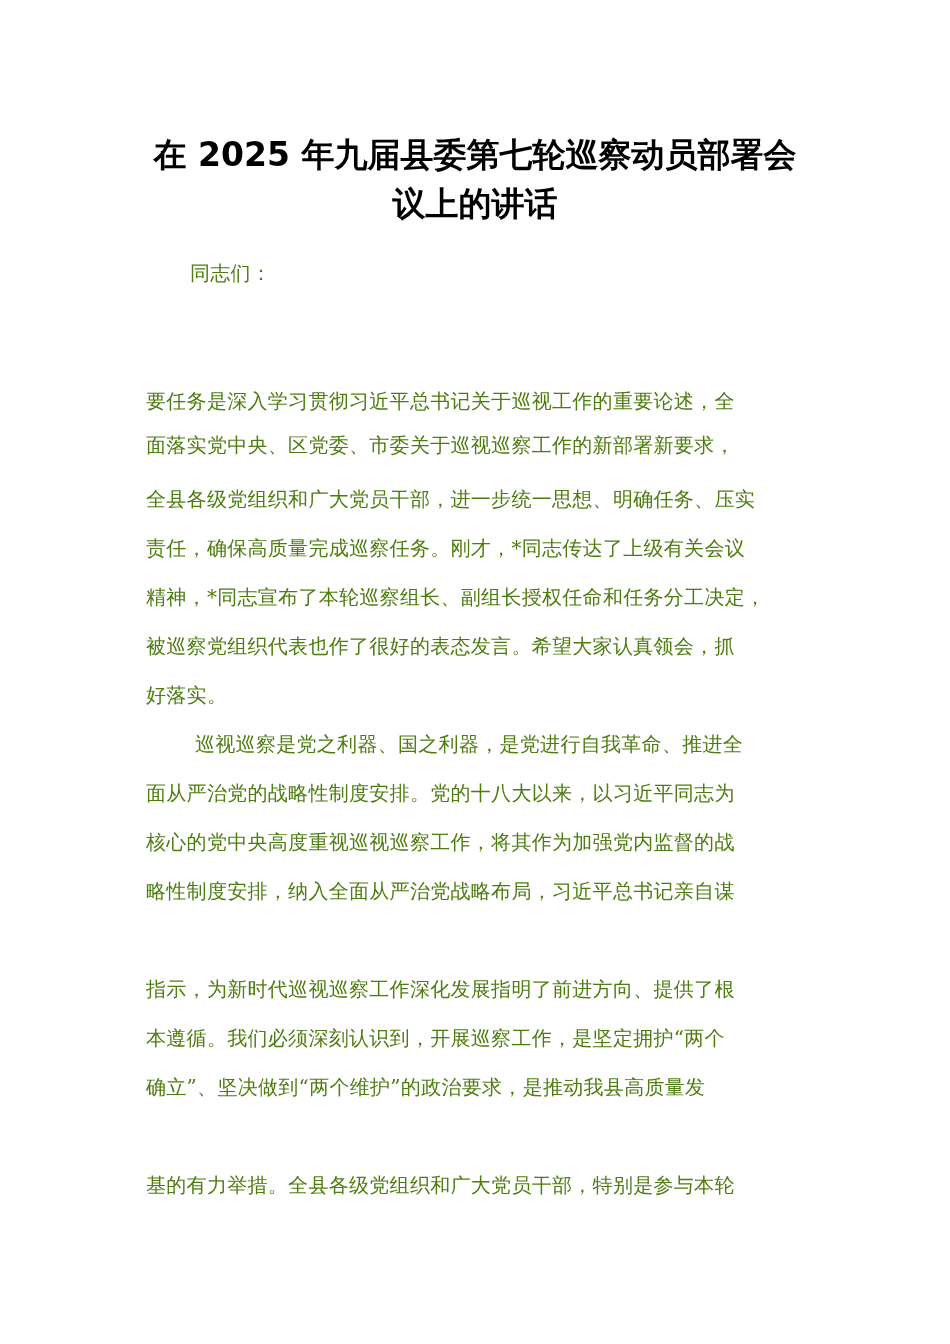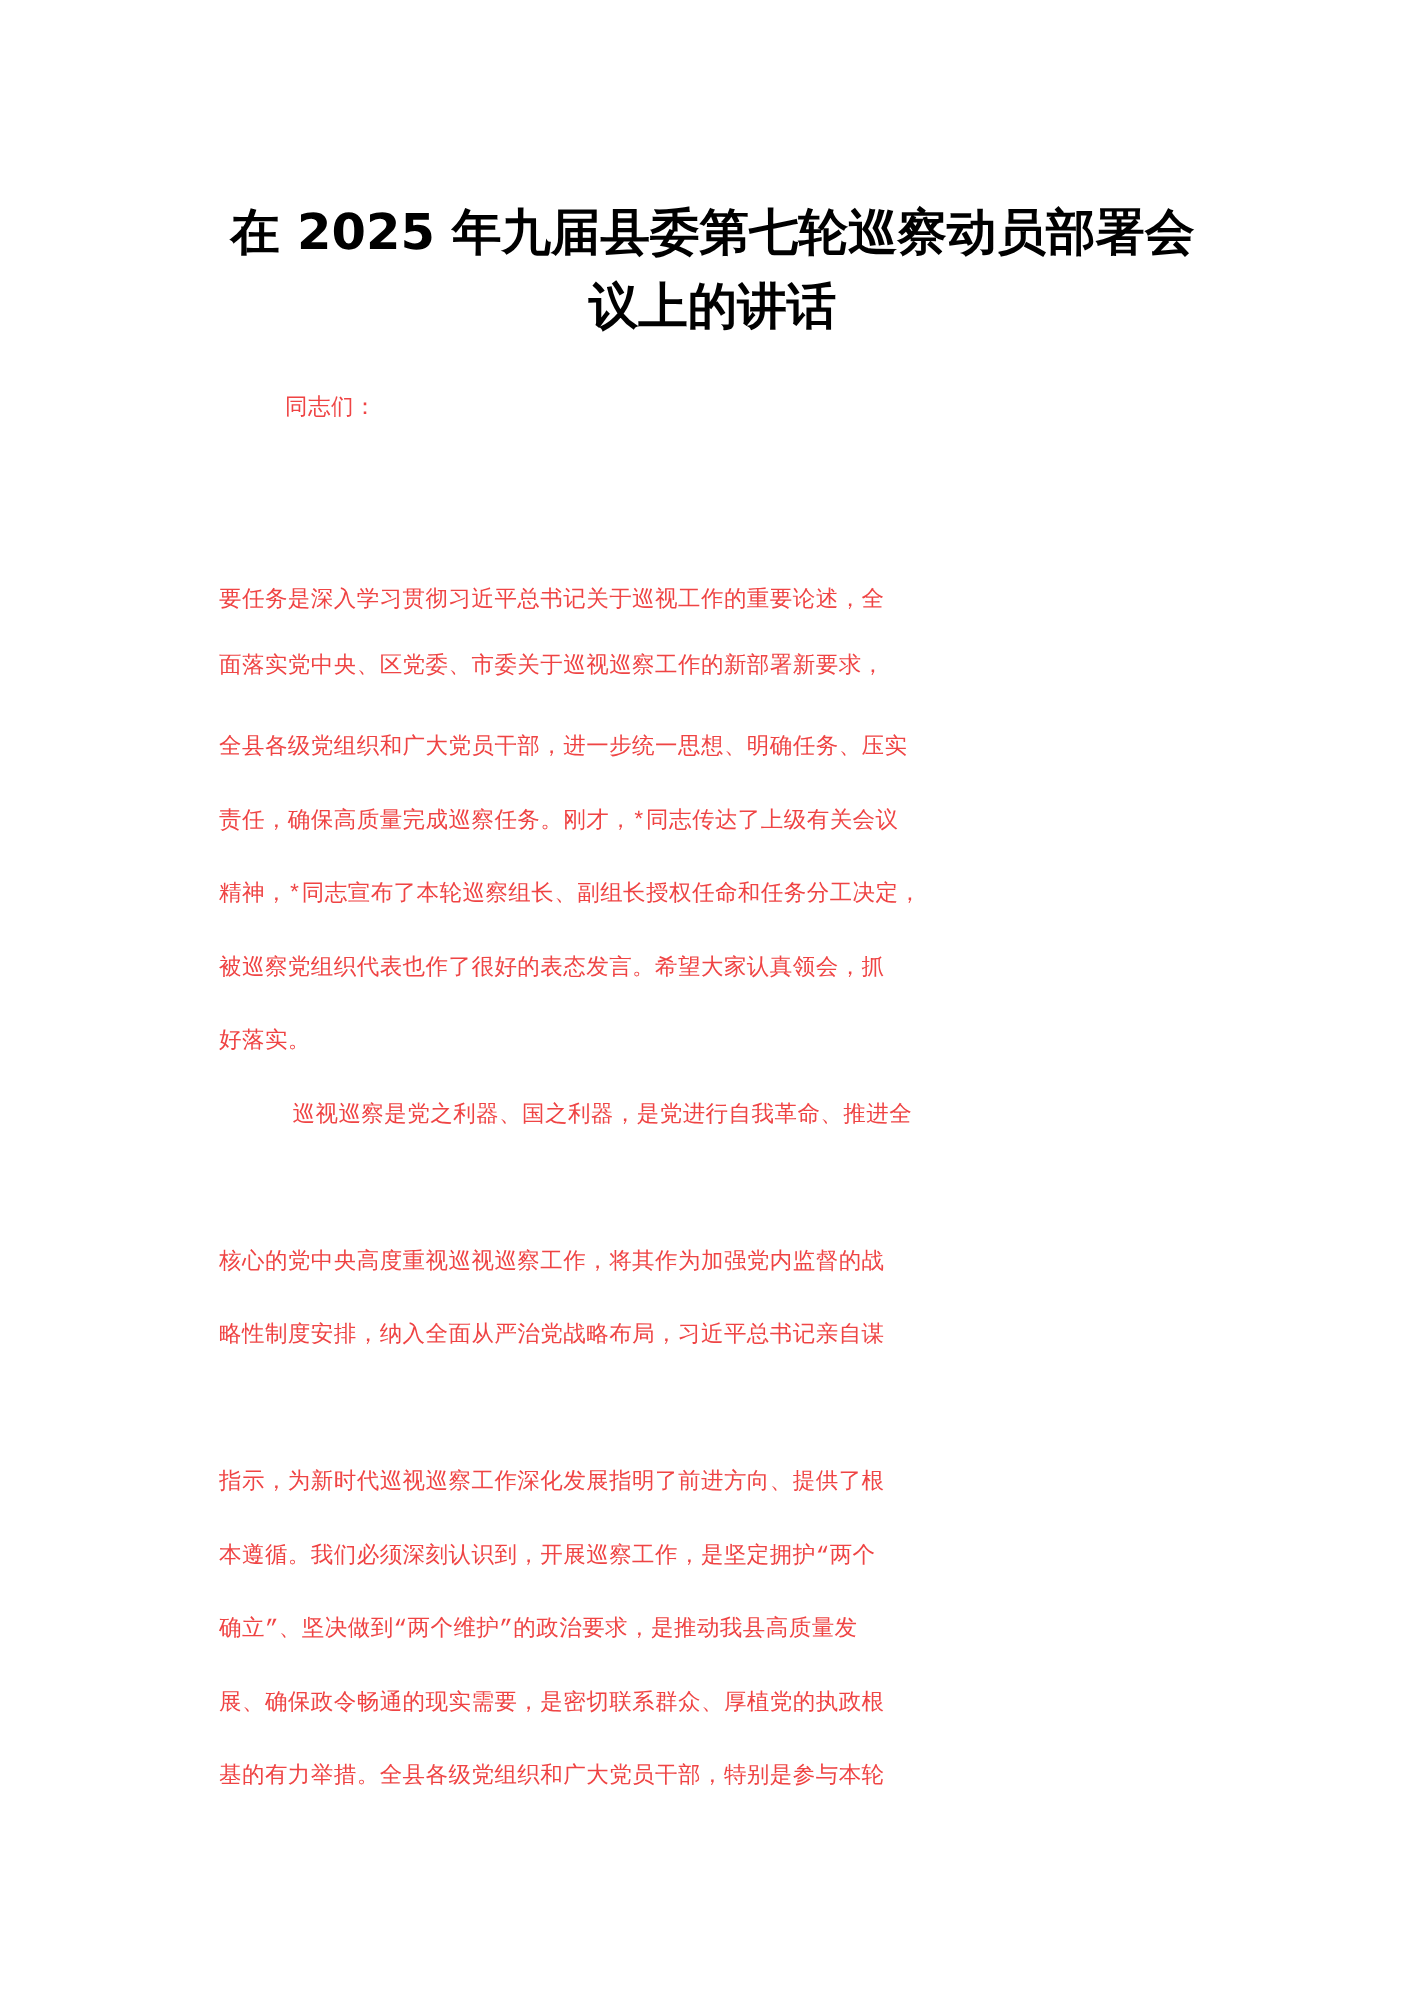--- a/index.html
+++ b/index.html
@@ -33,26 +33,25 @@
       font-size: 33px;
       line-height: 50px;
       letter-spacing: 0px;
       color: #000;
     }
     .title-line-1 { top: 130px; }
     .title-line-2 { top: 179px; }
     .line {
       position: absolute;
       left: 146px;
-      font-size: 15px;
+      font-size: 20px;
       line-height: 30px;
       white-space: nowrap;
-      color: #ef4444;
+      color: #4d7c0f;
       letter-spacing: 0.3px;
-      font-family: Liberation Mono, monospace;
     }
     .salutation { left: 190px; }
     .indent { left: 195px; }
   </style>
 </head>
 <body>
 
 <div class="page">
 
   <div class="title title-line-1">在 2025 年九届县委第七轮巡察动员部署会</div>
@@ -62,21 +61,21 @@
 
   <div class="line" style="top:386px;">要任务是深入学习贯彻习近平总书记关于巡视工作的重要论述，全</div>
   <div class="line" style="top:430px;">面落实党中央、区党委、市委关于巡视巡察工作的新部署新要求，</div>
   <div class="line" style="top:484px;">全县各级党组织和广大党员干部，进一步统一思想、明确任务、压实</div>
   <div class="line" style="top:533px;">责任，确保高质量完成巡察任务。刚才，*同志传达了上级有关会议</div>
   <div class="line" style="top:582px;">精神，*同志宣布了本轮巡察组长、副组长授权任命和任务分工决定，</div>
   <div class="line" style="top:631px;">被巡察党组织代表也作了很好的表态发言。希望大家认真领会，抓</div>
   <div class="line" style="top:680px;">好落实。</div>
 
   <div class="line indent" style="top:729px;">巡视巡察是党之利器、国之利器，是党进行自我革命、推进全</div>
+  <div class="line" style="top:778px;">面从严治党的战略性制度安排。党的十八大以来，以习近平同志为</div>
   <div class="line" style="top:827px;">核心的党中央高度重视巡视巡察工作，将其作为加强党内监督的战</div>
   <div class="line" style="top:876px;">略性制度安排，纳入全面从严治党战略布局，习近平总书记亲自谋</div>
   <div class="line" style="top:974px;">指示，为新时代巡视巡察工作深化发展指明了前进方向、提供了根</div>
   <div class="line" style="top:1023px;">本遵循。我们必须深刻认识到，开展巡察工作，是坚定拥护“两个</div>
   <div class="line" style="top:1072px;">确立”、坚决做到“两个维护”的政治要求，是推动我县高质量发</div>
-  <div class="line" style="top:1121px;">展、确保政令畅通的现实需要，是密切联系群众、厚植党的执政根</div>
   <div class="line" style="top:1170px;">基的有力举措。全县各级党组织和广大党员干部，特别是参与本轮</div>
 
 </div>
 
 </body></html>

